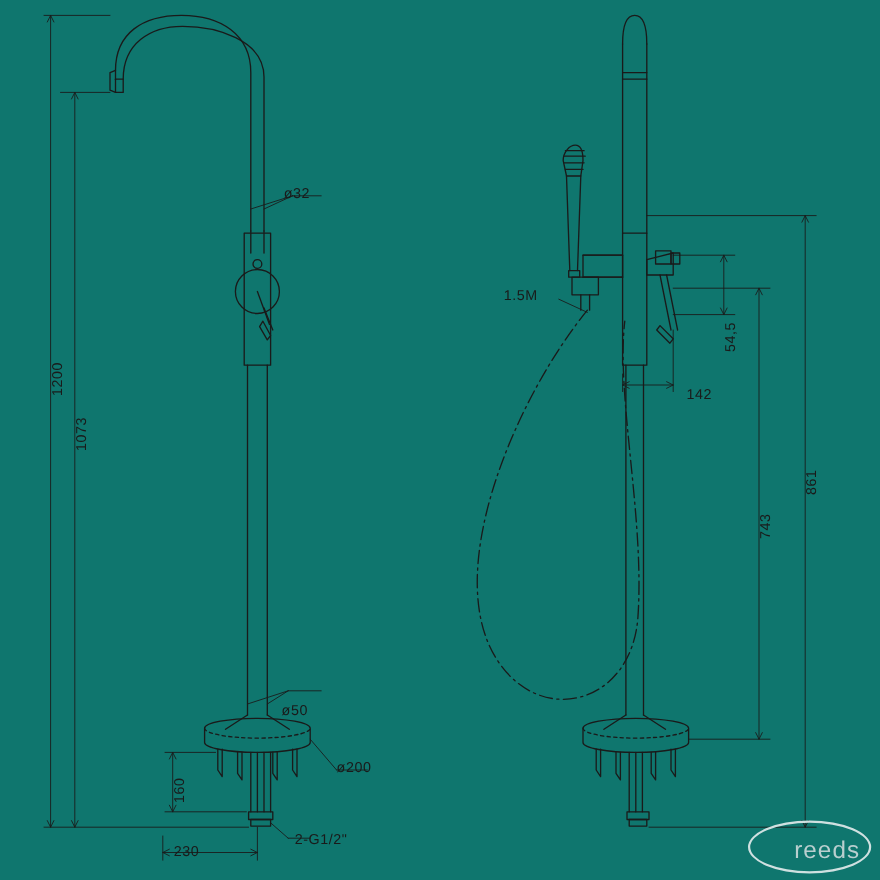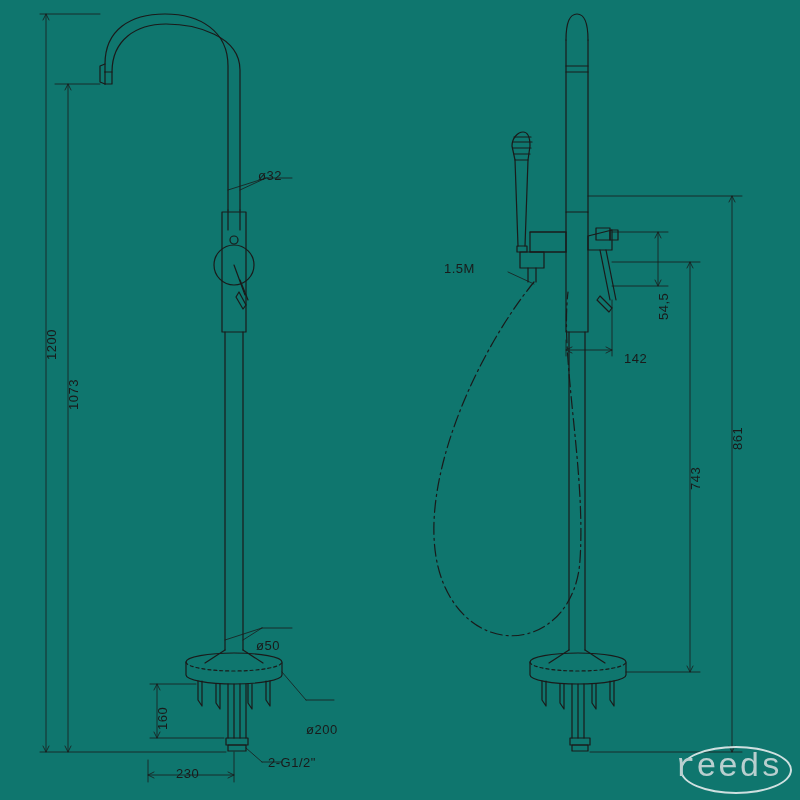--- a/index.html
+++ b/index.html
@@ -29,22 +29,22 @@
     letter-spacing: 0.5px;
   }
   .vert {
     transform-origin: left top;
     transform: rotate(-90deg);
   }
   .wm {
     position: absolute;
     right: 18px;
     bottom: 14px;
-    font-family: Liberation Mono, monospace;
-    font-size: 34px;
+    font-family: Liberation Sans, sans-serif;
+    font-size: 22px;
     color: #b9cfcf;
     letter-spacing: 1px;
   }
   .wm-ring {
     position: absolute;
     right: 8px;
     bottom: 6px;
     width: 108px;
     height: 44px;
     border: 2px solid #cfe0e0;
@@ -246,26 +246,26 @@
         <path d="M729,746 L732,752 L735,746"></path>
       </g>
 
     </g>
   </svg>
 
   <div class="dimtext vert" style="left:44px; top:360px;">1200</div>
   <div class="dimtext vert" style="left:66px; top:410px;">1073</div>
   <div class="dimtext" style="left:258px; top:168px;">ø32</div>
   <div class="dimtext" style="left:256px; top:618px;margin-top:20px;">ø50</div>
-  <div class="dimtext" style="left:306px; top:690px;margin-top:32px;">ø200</div>
+  <div class="dimtext" style="left:306px; top:690px;">ø200</div>
   <div class="dimtext vert" style="left:155px; top:730px;">160</div>
-  <div class="dimtext" style="left:176px; top:766px;">230</div>
+  <div class="dimtext" style="left:158px; top:766px;">230</div>
   <div class="dimtext" style="left:268px; top:755px;">2-G1/2"</div>
 
-  <div class="dimtext" style="left:444px; top:261px;text-align:center;">1.5M</div>
+  <div class="dimtext" style="left:458px; top:261px;text-align:center;">1.5M</div>
   <div class="dimtext vert" style="left:656px; top:320px;">54,5</div>
   <div class="dimtext" style="left:624px; top:351px;">142</div>
   <div class="dimtext vert" style="left:688px; top:490px;">743</div>
   <div class="dimtext vert" style="left:730px; top:450px;">861</div>
 
   <div class="wm-ring"></div>
   <div class="wm">reeds</div>
 
 </div>
 

